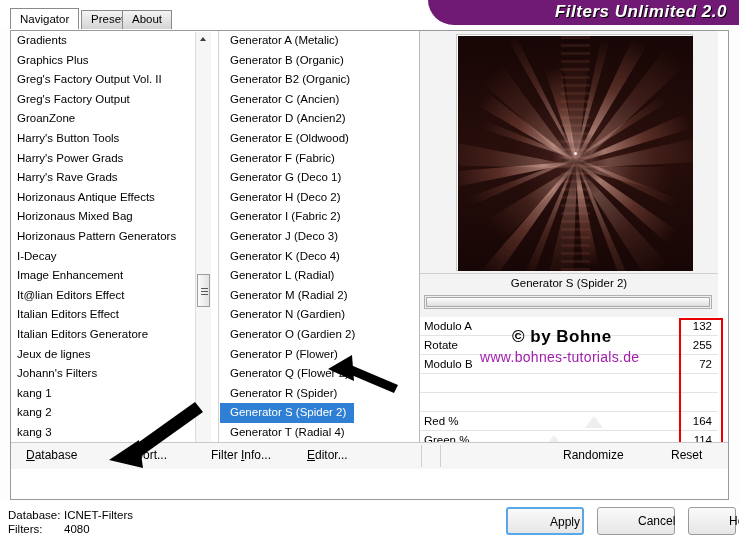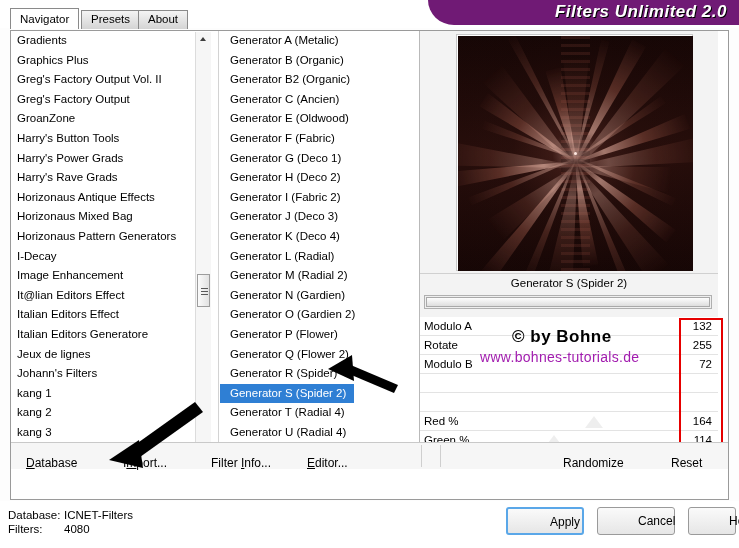--- a/index.html
+++ b/index.html
@@ -51,21 +51,21 @@
   .tab.active{
     background:#ffffff;
     height:21px;
     top:-2px;
     padding-top:4px;
     border-color:#8a8a8a;
     z-index:3;
   }
   .tab-t0{left:0;}
   .tab-t1{left:71px;}
-  .tab-t2{left:128px;}
+  .tab-t2{left:112px;}
 
   
   .mainpanel{
     position:absolute;left:10px;top:30px;width:719px;height:470px;
     border:1px solid #9a9a9a;
     background:#ffffff;
     box-sizing:border-box;
   }
 
   
@@ -224,21 +224,21 @@
     position:absolute;border:2px solid #e60000;box-sizing:border-box;
     pointer-events:none;background:transparent;
   }
 
   
   .toolbar{
     position:absolute;left:11px;top:442px;width:717px;height:26px;
     background:#f6f6f6;border-top:1px solid #c9c9c9;
   }
   .tbtn{
-    position:absolute;top:13px;font-size:12px;color:#000;white-space:nowrap;
+    position:absolute;top:5px;font-size:12px;color:#000;white-space:nowrap;
     cursor:default;
   }
   .tbdiv{position:absolute;top:2px;width:1px;height:22px;background:#cfcfcf;}
   .mn{text-decoration:underline;}
 
   
   .statusbar{
     position:absolute;left:0;top:501px;width:739px;height:47px;background:#ffffff;
   }
   .st-line{position:absolute;left:8px;font-size:11.5px;white-space:nowrap;color:#000;}
@@ -321,20 +321,21 @@
     <div class="sb-arrow down">
       <div class="sb-tri down"></div>
     </div>
   </div>
 
   <div class="rightlist" id="rightlist">
       <div class="listrow">Generator A (Metalic)</div>
       <div class="listrow">Generator B (Organic)</div>
       <div class="listrow">Generator B2 (Organic)</div>
       <div class="listrow">Generator C (Ancien)</div>
+      <div class="listrow">Generator D (Ancien2)</div>
       <div class="listrow">Generator E (Oldwood)</div>
       <div class="listrow">Generator F (Fabric)</div>
       <div class="listrow">Generator G (Deco 1)</div>
       <div class="listrow">Generator H (Deco 2)</div>
       <div class="listrow">Generator I (Fabric 2)</div>
       <div class="listrow">Generator J (Deco 3)</div>
       <div class="listrow">Generator K (Deco 4)</div>
       <div class="listrow">Generator L (Radial)</div>
       <div class="listrow">Generator M (Radial 2)</div>
       <div class="listrow">Generator N (Gardien)</div>

